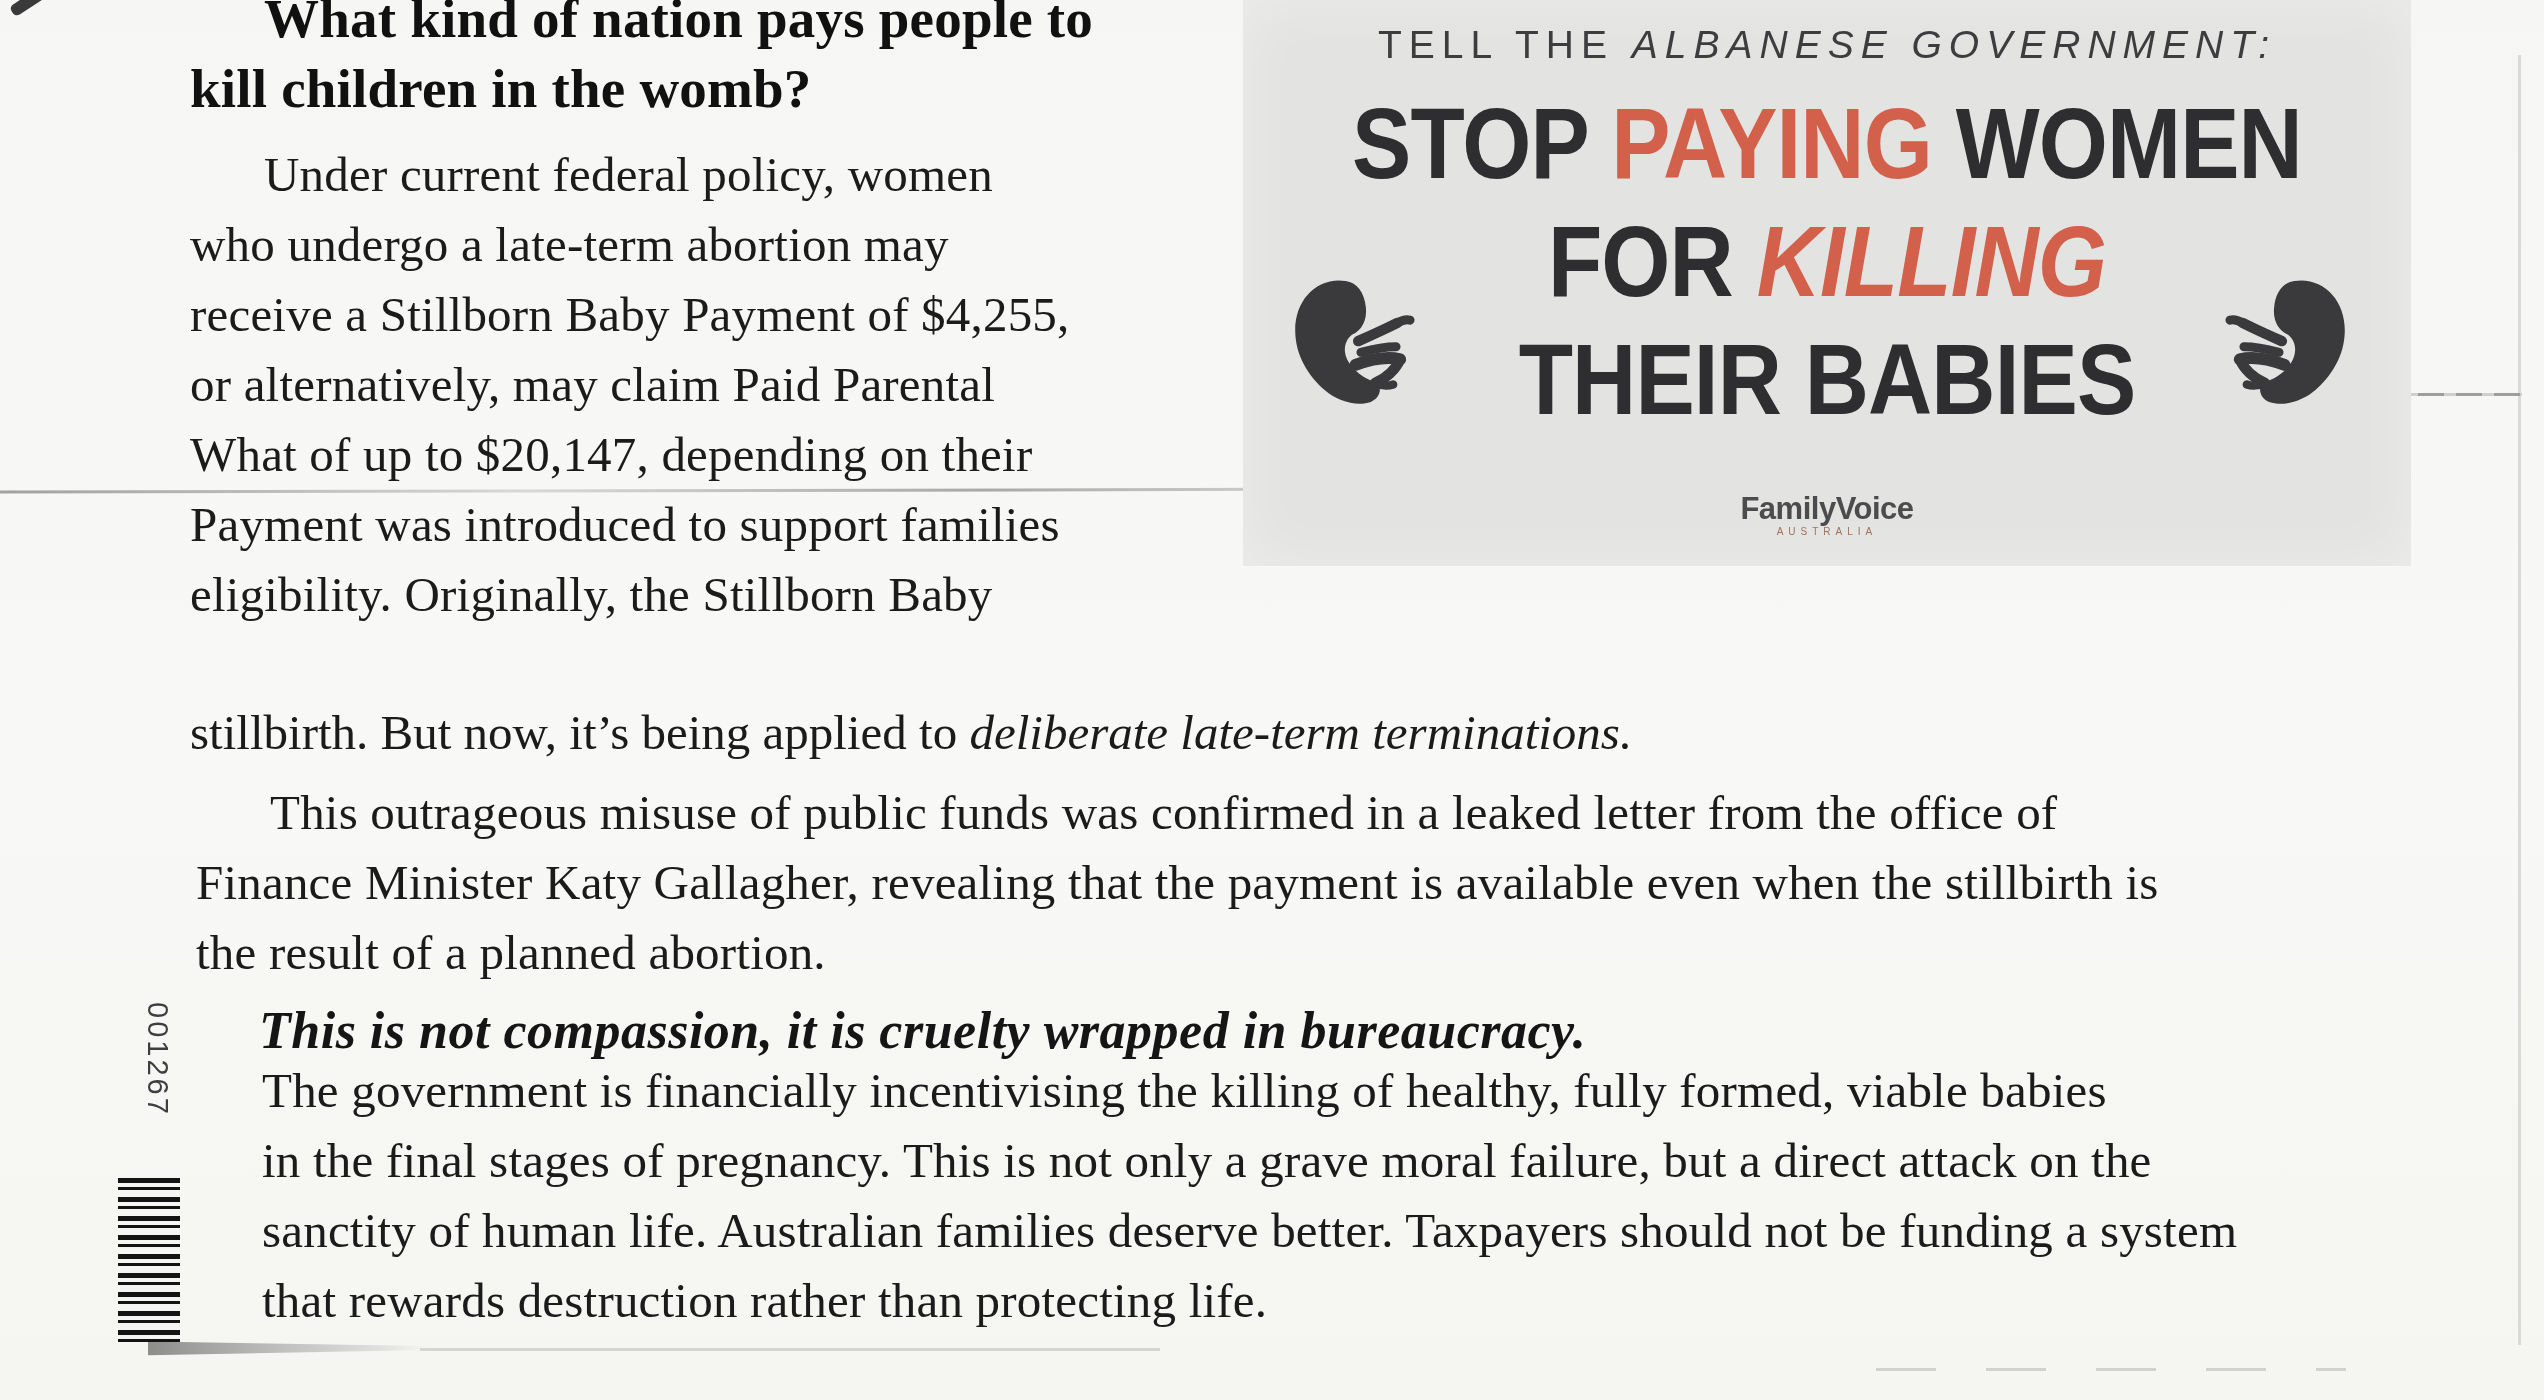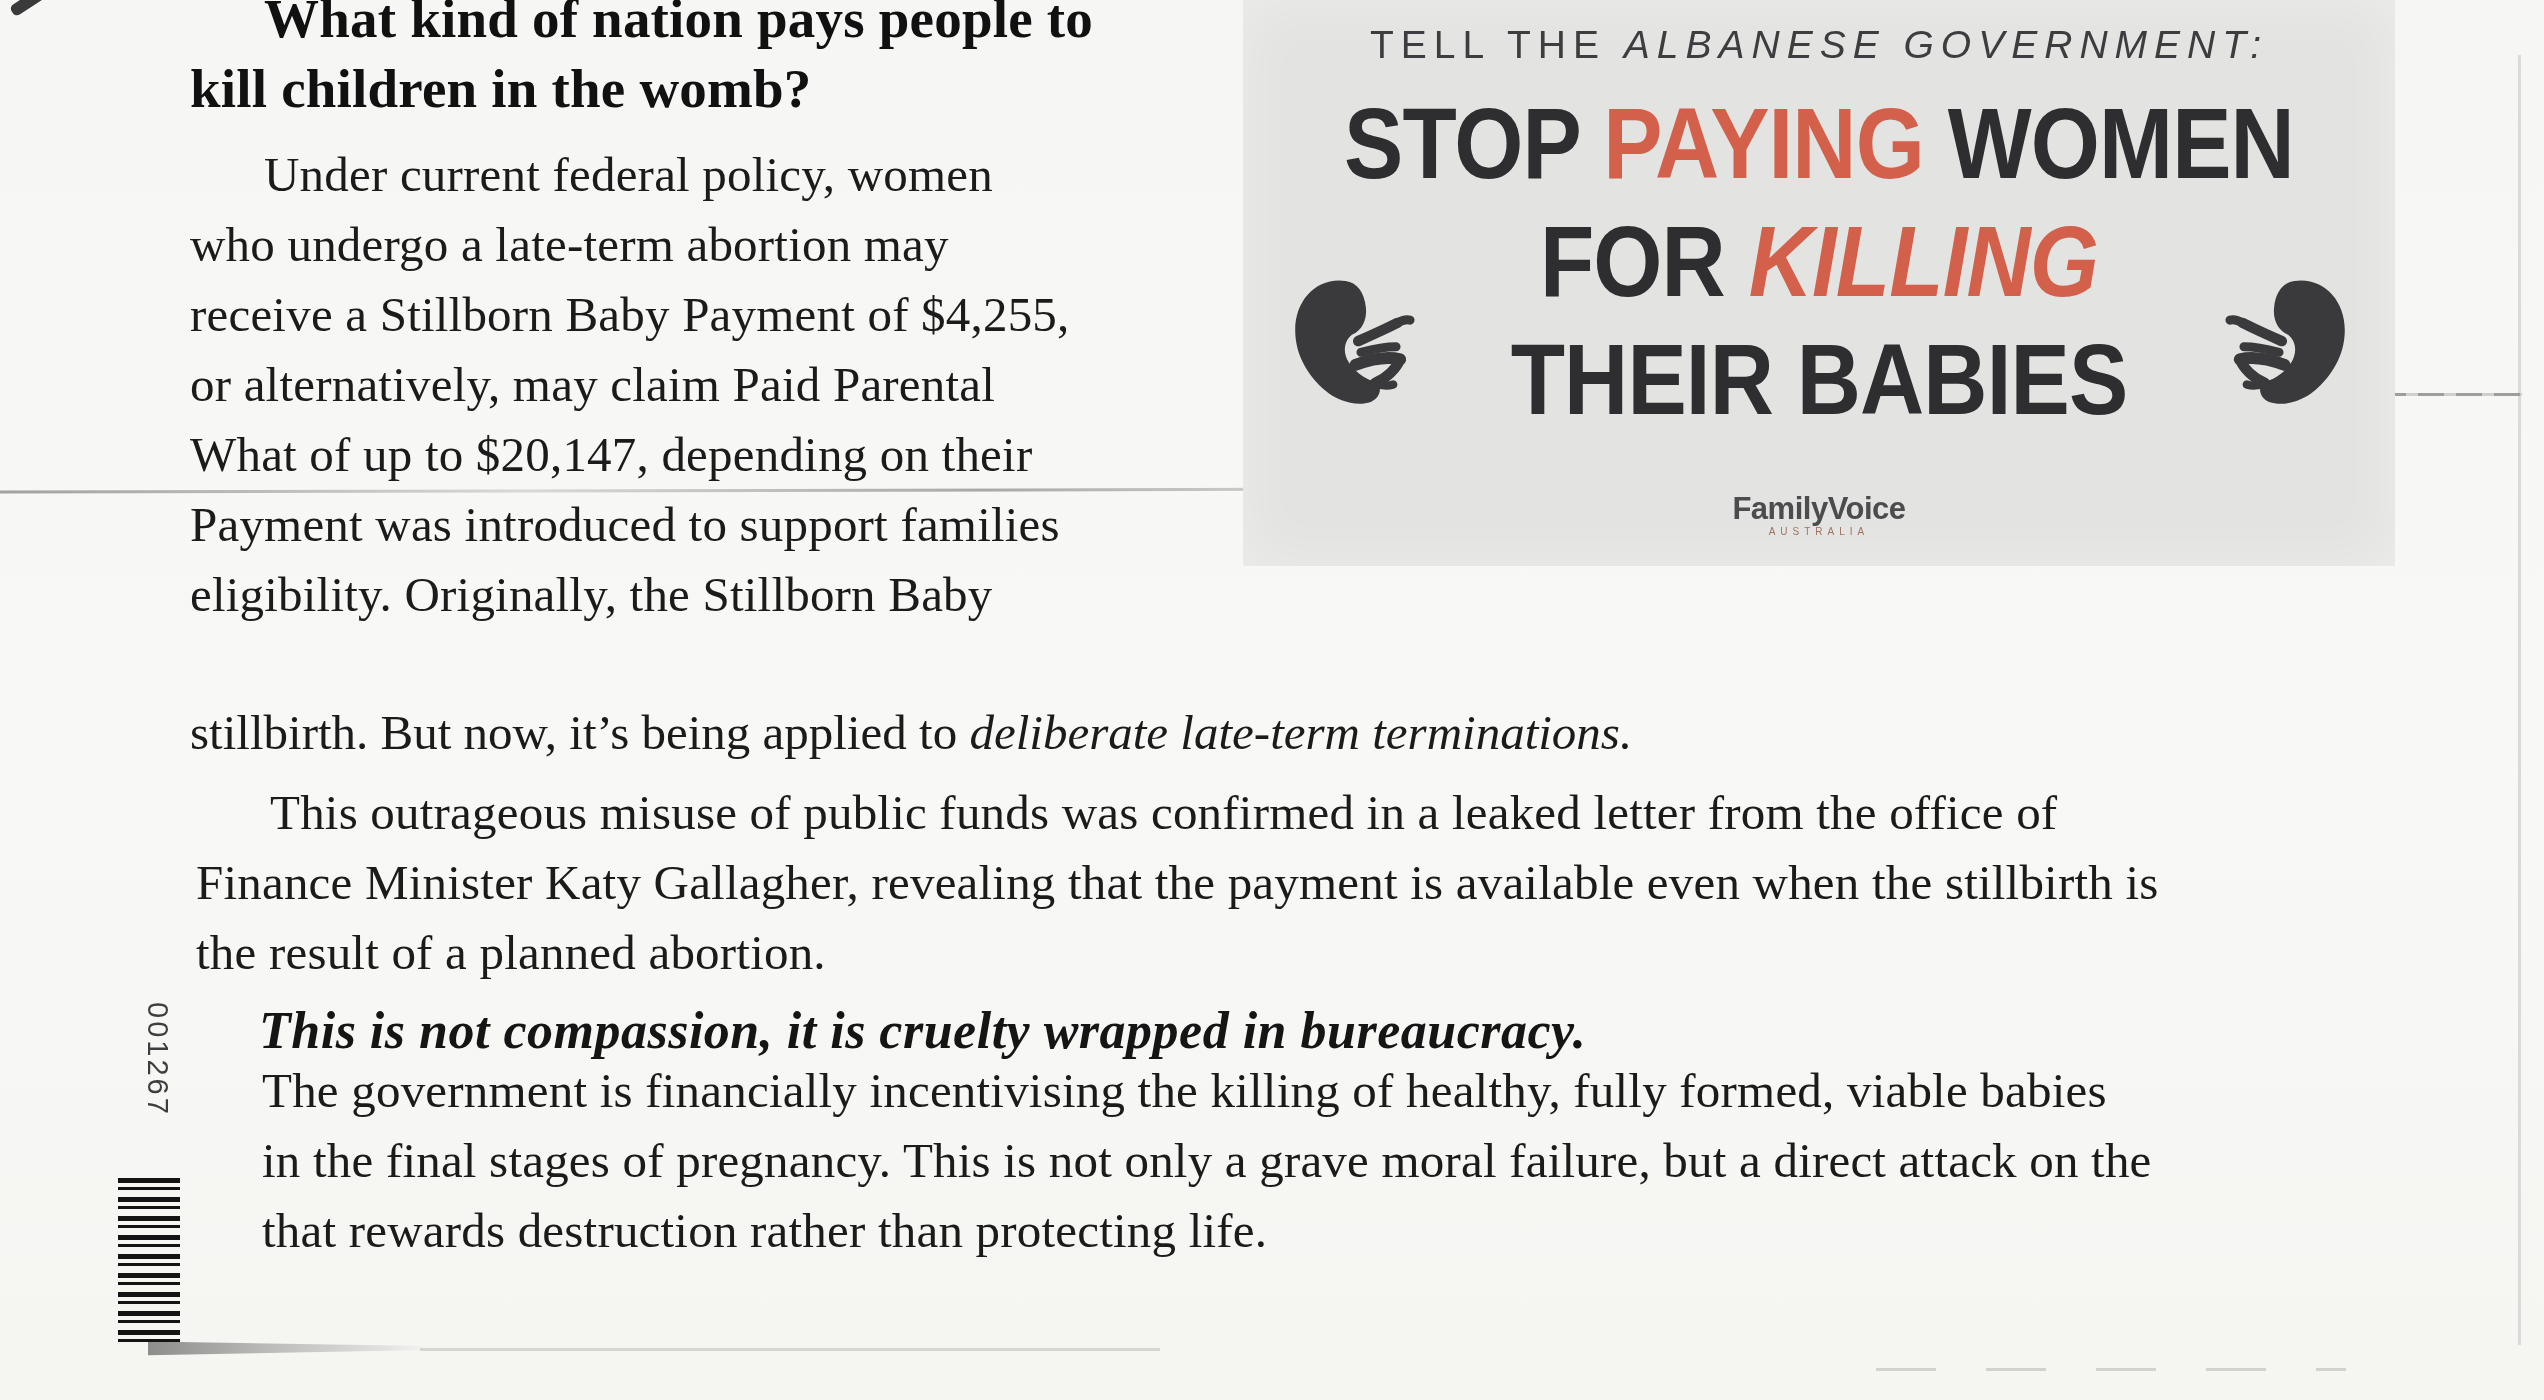--- a/index.html
+++ b/index.html
@@ -24,20 +24,21 @@
   .p2{position:absolute;left:196px;top:778px;width:2233px;}
   .emphasis{position:absolute;left:259px;top:996px;height:70px;line-height:70px;
     font-size:52px;font-weight:bold;font-style:italic;color:#151515;white-space:nowrap;letter-spacing:.5px;}
   .p3{position:absolute;left:262px;top:1056px;width:2232px;}
   
   .banner{
     position:absolute;left:1243px;top:0;width:1152px;height:566px;
     background:#e3e3e1;
     font-family:"Liberation Sans","DejaVu Sans",sans-serif;
     box-shadow:inset 0 0 60px rgba(255,255,255,.35);
+    padding-left:16px;
   }
   .tagline{
     position:absolute;left:0;top:20px;width:100%;height:50px;line-height:50px;
     text-align:center;font-size:39px;letter-spacing:7px;color:#3d3d3f;font-weight:normal;
   }
   .tagline .tag-i{font-style:italic;}
   .bigline{
     position:absolute;left:0;width:100%;height:118px;line-height:118px;text-align:center;
     font-size:101px;font-weight:bold;letter-spacing:-1px;color:#2e2e30;
     transform:scaleX(.88);transform-origin:50% 50%;
@@ -162,16 +163,17 @@
     <div class="tline jline ind" style="word-spacing: 0px;">This outrageous misuse of public funds was confirmed in a leaked letter from the office of</div>
     <div class="tline jline" style="word-spacing: 0px;">Finance Minister Katy Gallagher, revealing that the payment is available even when the stillbirth is</div>
     <div class="tline">the result of a planned abortion.</div>
   </div>
 
   <div class="emphasis">This is not compassion, it is cruelty wrapped in bureaucracy.</div>
 
   <div class="p3">
     <div class="tline jline" style="word-spacing: 0px;">The government is financially incentivising the killing of healthy, fully formed, viable babies</div>
     <div class="tline jline" style="word-spacing: 0px;">in the final stages of pregnancy. This is not only a grave moral failure, but a direct attack on the</div>
+    <div class="tline jline" style="word-spacing: 0px;">sanctity of human life. Australian families deserve better. Taxpayers should not be funding a system</div>
     <div class="tline">that rewards destruction rather than protecting life.</div>
   </div>
 
 </div>
 
 </body></html>

